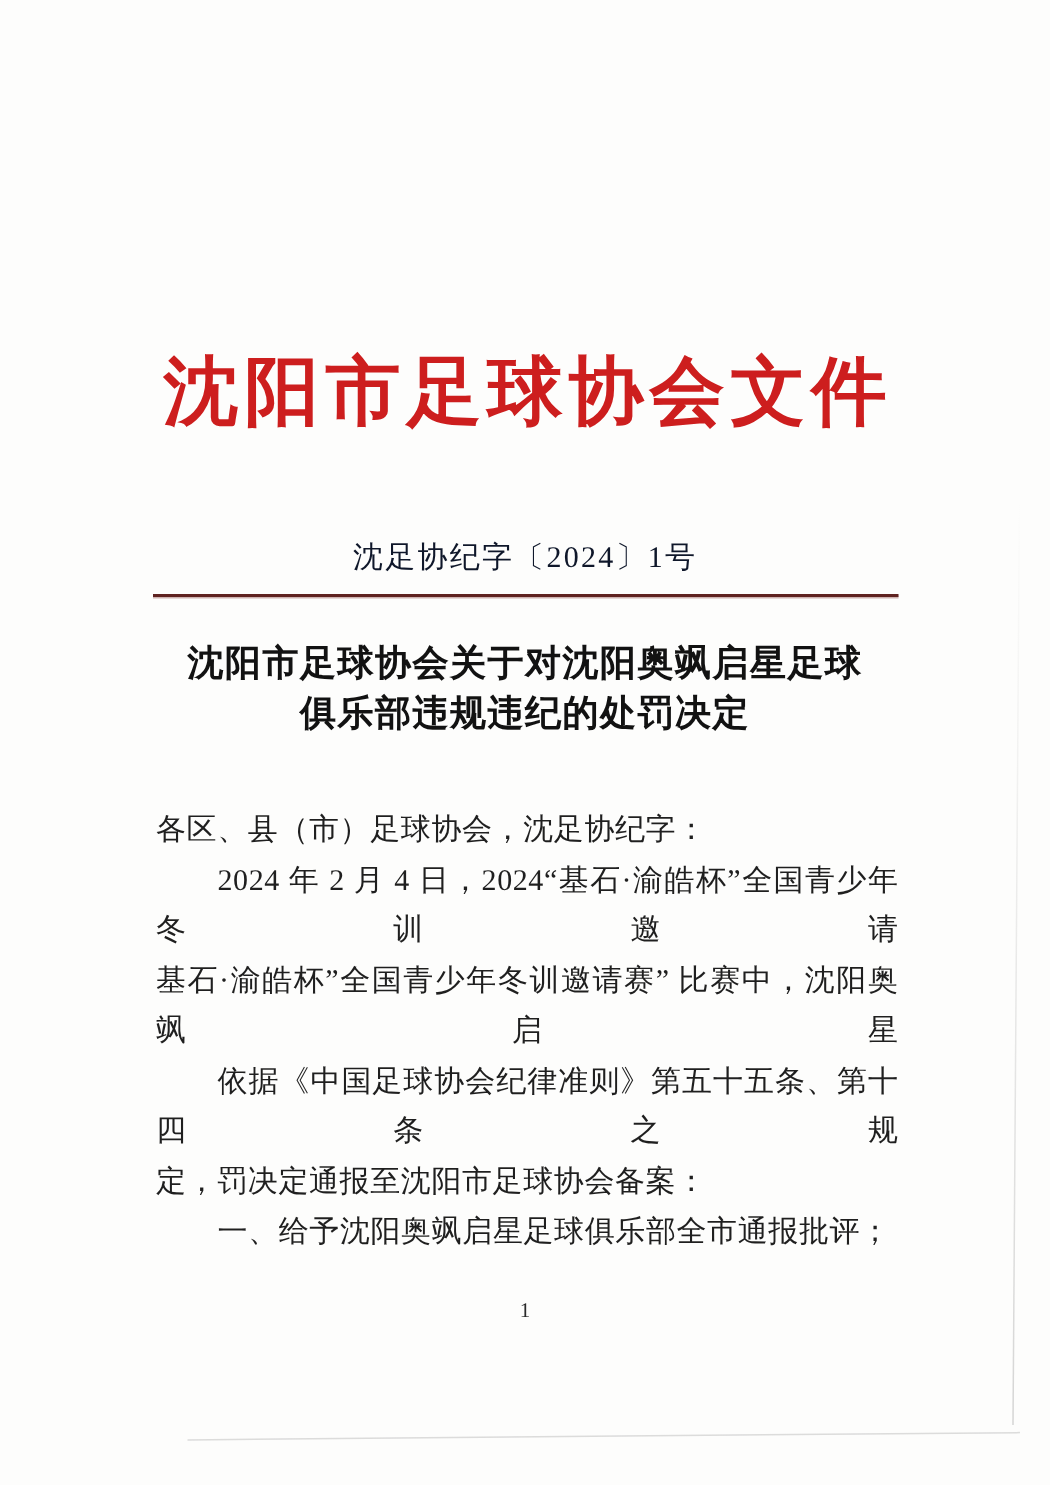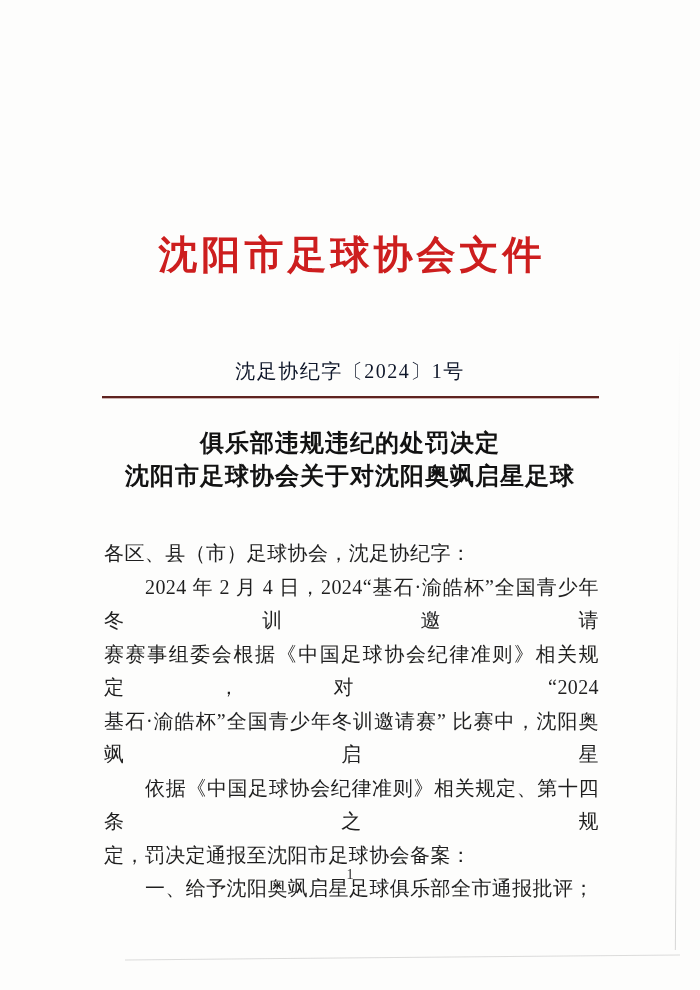--- a/index.html
+++ b/index.html
@@ -22,21 +22,21 @@
     background: #fdfdfc;
     font-family: "Liberation Serif", "DejaVu Serif", serif;
     color: var(--ink);
   }
   .masthead {
     position: absolute;
     top: 228px;
     left: 0;
     right: 0;
     text-align: center;
-    font-size: 39px;
+    font-size: 50px;
     font-weight: bold;
     letter-spacing: 4px;
     padding-left: 4px;
     color: var(--red);
     white-space: nowrap;
   }
   .doc-number {
     position: absolute;
     top: 358px;
     left: 0;
@@ -128,30 +128,29 @@
 <body>
 
 <div class="paper">
   <div class="masthead">沈阳市足球协会文件</div>
 
   <div class="doc-number">沈足协纪字〔2024〕1号</div>
 
   <div class="divider"></div>
 
   <h1 class="title">
+    <span class="t-line">沈阳市足球协会关于对沈阳奥飒启星足球</span>
     <span class="t-line">俱乐部违规违纪的处罚决定</span>
-    <span class="t-line">沈阳市足球协会关于对沈阳奥飒启星足球</span>
   </h1>
 
   <div class="body-block">
       <div class="body-line">各区、县（市）足球协会，沈足协纪字：</div>
       <div class="body-line indent justify">2024 年 2 月 4 日，2024“基石·渝皓杯”全国青少年冬训邀请</div>
-      <div class="body-line justify">赛赛事组委会根据《中国足球协会纪律准则》相关规定，对 “2024</div>
       <div class="body-line justify">基石·渝皓杯”全国青少年冬训邀请赛” 比赛中，沈阳奥飒启星</div>
-      <div class="body-line indent justify">依据《中国足球协会纪律准则》相关规定、第十四条之规</div>
+      <div class="body-line indent justify">依据《中国足球协会纪律准则》第五十五条、第十四条之规</div>
       <div class="body-line">定，罚决定通报至沈阳市足球协会备案：</div>
       <div class="body-line indent">一、给予沈阳奥飒启星足球俱乐部全市通报批评；</div>
     </div>
 
   <div class="page-number">1</div>
 
   <div class="edge edge-right"></div>
   <div class="edge edge-bottom"></div>
 </div>
 

